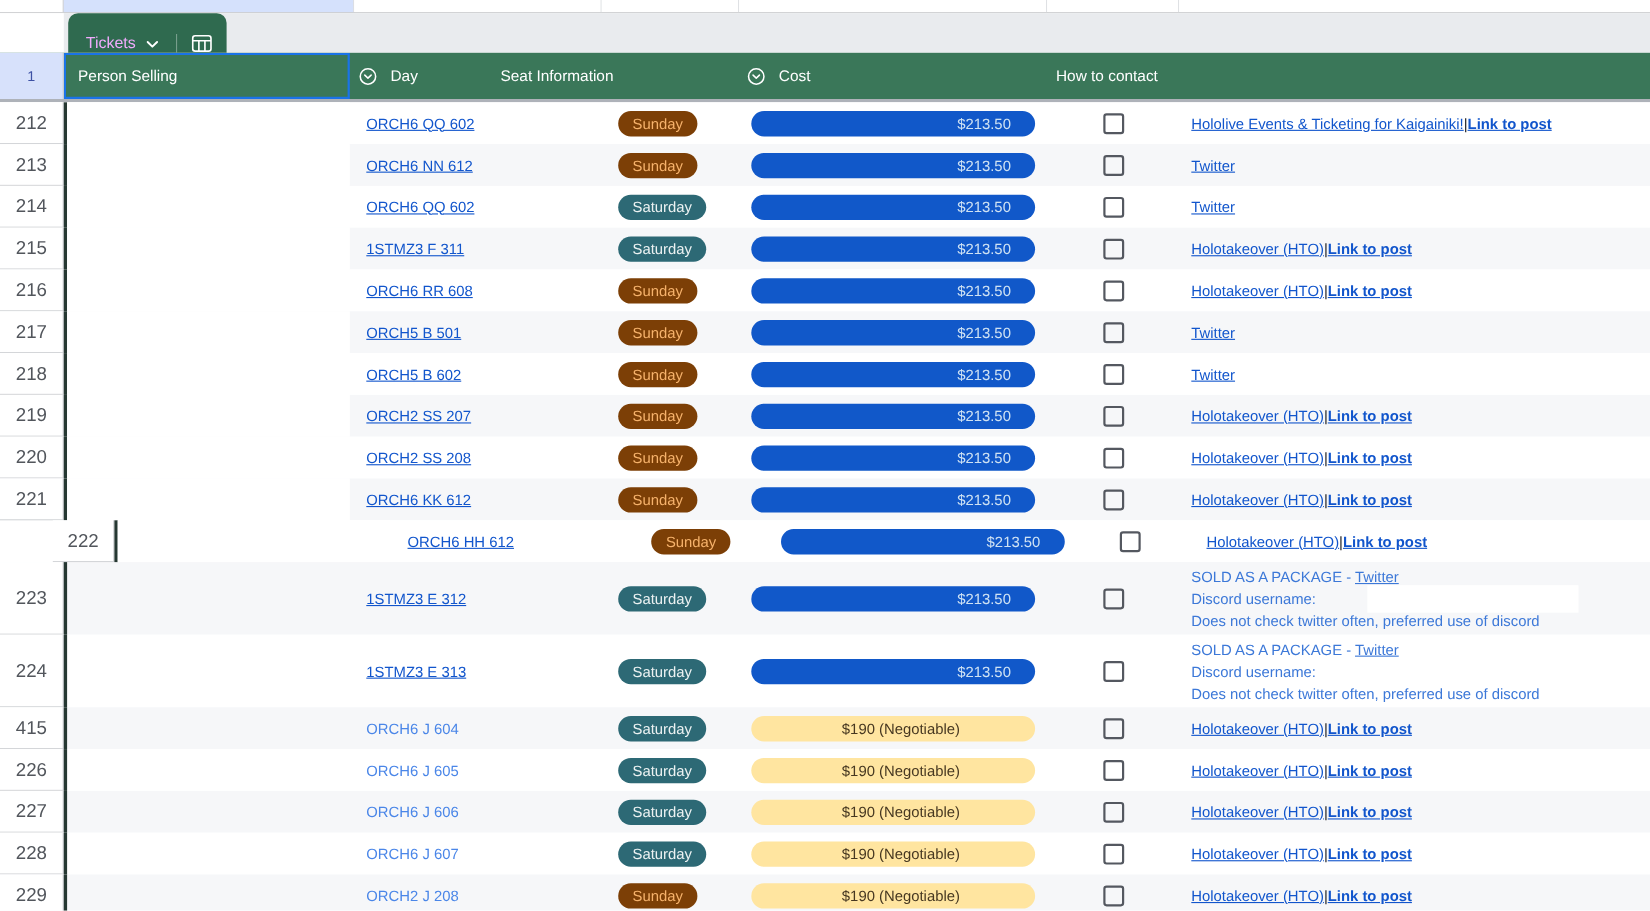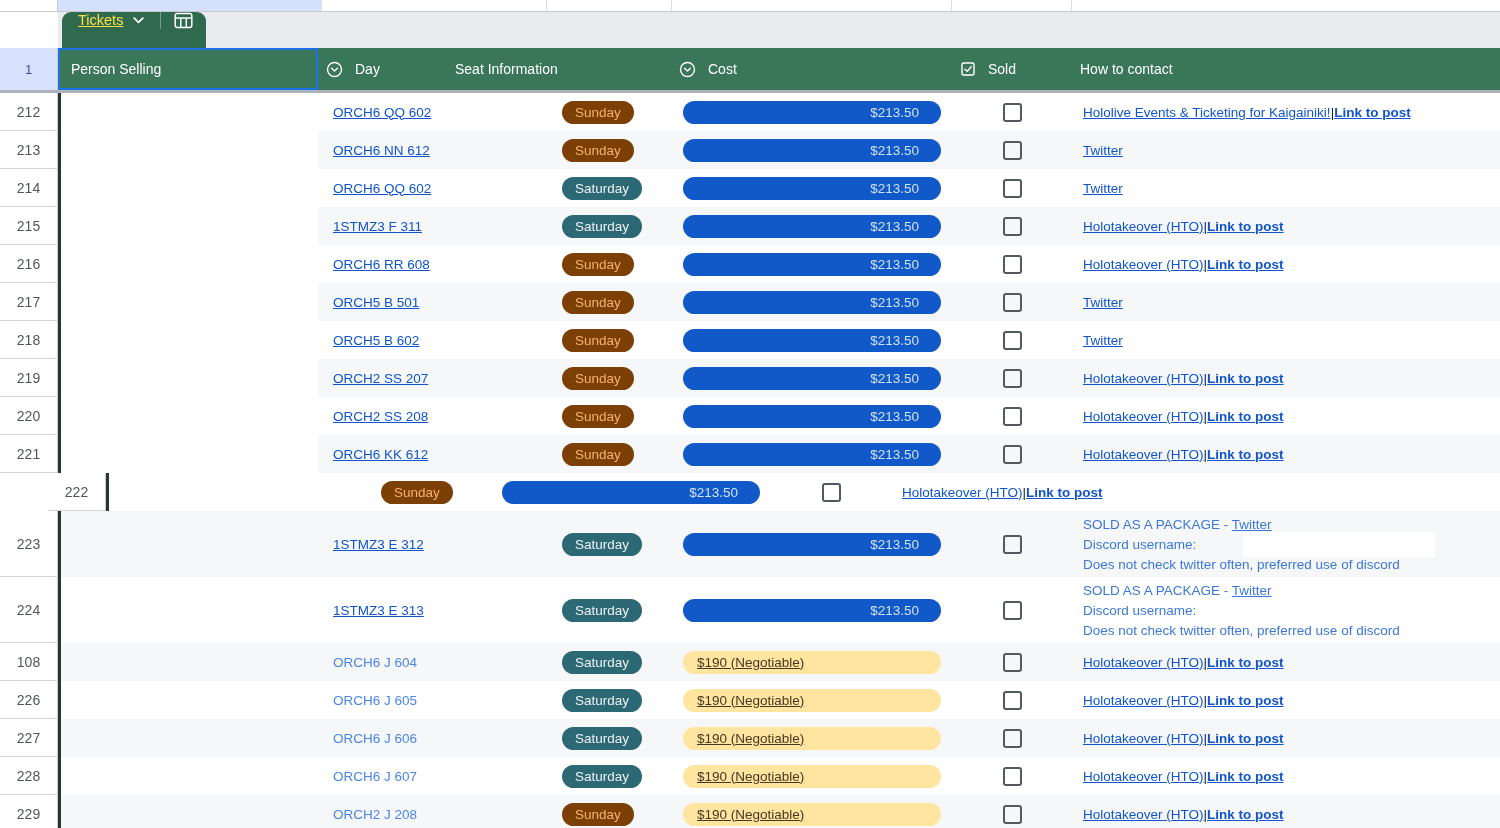--- a/index.html
+++ b/index.html
@@ -10,22 +10,22 @@
   
   .top-strip{ display:flex; height:12px; border-bottom:1px solid #c8cacd; }
   .top-strip .gutter{ width:58px; border-right:1px solid #c8cacd; background:#fff; }
   .strip-cell{ border-right:1px solid #dcdee1; background:#fff; height:100%; }
   .strip-cell.sel{ background:var(--strip-blue); }
 
   
   .tab-band{ display:flex; height:36px; }
   .tab-band .gutter{ width:58px; background:#fff; }
   .tab-band .band-fill{ flex:1; background:#e9ebee; position:relative; }
-  .table-chip{ position:absolute; left:4px; top:0; height:36px; display:flex; align-items:flex-start;
-               background:var(--chip-green); border-radius:9px 9px 0 0; color:#fde047; overflow:hidden;text-decoration:underline; }
+  .table-chip{ position:absolute; left:4px; top:0; height:36px; display:flex; align-items:flex-end;
+               background:var(--chip-green); border-radius:9px 9px 0 0; color:#f0abfc; overflow:hidden; }
   .chip-main{ display:flex; align-items:center; gap:10px; padding:0 16px 0 16px; font-size:14.5px; font-weight:500; }
   .chip-icon-btn{ display:flex; align-items:center; justify-content:center; width:46px;
                   border-left:1px solid rgba(255,255,255,.35); }
 
   
   .thead{ display:flex; height:42px; background:var(--header-green); color:#fff; position:relative; }
   .thead .gutter{ width:58px; background:#d7e1fb; color:#3d51a4; font-size:13px; font-weight:500;
                   display:flex; align-items:center; justify-content:center; border-right:1px solid #c8cacd; }
   .th{ display:flex; align-items:center; font-size:14px; font-weight:500; gap:12px;border-radius:15px; }
   .sel-border{ position:absolute; left:58px; top:0; width:260px; height:42px;
@@ -33,39 +33,39 @@
   .header-divider{ height:3px; background:#aeb2b9; }
 
   
   .w-person{ width:257px; } .w-seat{ width:229px; } .w-day{ width:125px; }
   .w-cost{ width:280px; } .w-sold{ width:120px; } .w-contact{ width:428px; }
 
   
   .row{ display:flex; background:#fff; }
   .row.band{ background:var(--band-gray); }
   .row .gutter{ width:58px; background:#fff; border-right:1px solid #c8cacd; border-bottom:1px solid #d4d6d9;
-                color:#52565c; font-size:14px; display:flex; align-items:center; justify-content:center; }
+                color:#52565c; font-size:17px; display:flex; align-items:center; justify-content:center; }
   .tbl-border{ width:3px; background:var(--table-border); }
   .cell{ display:flex; align-items:center; }
   .cell.person.person-white{ background:#fff; }
   .cell.seat{ padding-left:15px; font-size:13.5px; }
   .cell.seat a{ color:var(--link-blue); }
   .cell.seat .plain{ color:var(--seat-plain-blue); text-decoration:none; }
   .cell.day{ padding-left:15px; }
   .cell.cost{ padding-left:11px; }
   .cell.sold{ justify-content:center; }
   .cell.contact{ padding-left:11px; font-size:13.5px; position:relative; }
 
   .pill{ border-radius:12px; font-size:13.5px; line-height:23px; height:23px; white-space:nowrap; }
   .day-pill{ padding:0 13px;text-align:center; }
   .day-pill.sunday{ background:var(--sunday-bg); color:var(--sunday-text); }
   .day-pill.saturday{ background:var(--saturday-bg); color:var(--saturday-text); }
   .cost-pill{ width:258px; }
   .cost-pill.blue{ background:var(--cost-blue-bg); color:var(--cost-blue-text); text-align:right; padding-right:22px; }
-  .cost-pill.yellow{ background:var(--cost-yellow-bg); color:var(--cost-yellow-text); text-align:left; padding-left:14px;text-decoration:underline; }
+  .cost-pill.yellow{ background:var(--cost-yellow-bg); color:var(--cost-yellow-text); text-align:center; padding-left:14px; }
 
   .checkbox{ width:19px; height:19px; border:2px solid #545860; border-radius:3px; }
 
   a{ color:var(--link-blue); text-decoration:underline; cursor:pointer; }
   a.bold{ font-weight:700; }
   .sep{ color:#202124; }
   .contact-package{ display:block; width:100%; line-height:20px; padding-top:2px;
                     color:var(--package-blue); font-size:13.5px; }
   .contact-package a{ color:var(--package-blue); }
   .redaction{ position:absolute; left:171px; top:21px; width:192px; height:25px; background:#fff; }
@@ -122,27 +122,20 @@
     <div class="th w-seat" style="padding-left:15px">
       <span>Seat Information</span>
     </div>
     <div class="th w-cost" style="padding-left:10px">
       <svg width="17" height="17" viewBox="0 0 17 17">
         <circle cx="8.5" cy="8.5" r="7" stroke="#fff" stroke-width="1.4" fill="none"></circle>
         <path d="M5.6 7.3 L8.5 10 L11.4 7.3" stroke="#fff" stroke-width="1.4" fill="none" stroke-linecap="round" stroke-linejoin="round"></path>
       </svg>
       <span>Cost</span>
     </div>
-    <div class="th w-sold" style="padding-left:11px">
-      <svg width="16" height="16" viewBox="0 0 16 16">
-        <rect x="2" y="2" width="12" height="12" rx="1.6" stroke="#fff" stroke-width="1.4" fill="none"></rect>
-        <path d="M5 8.2 L7.2 10.3 L11.2 5.8" stroke="#fff" stroke-width="1.4" fill="none" stroke-linecap="round" stroke-linejoin="round"></path>
-      </svg>
-      <span>Sold</span>
-    </div>
     <div class="th w-contact" style="padding-left:11px">
       <span>How to contact</span>
     </div>
     <div class="sel-border"></div>
   </div>
   <div class="header-divider"></div>
 
   <div id="rows">
       <div class="row" style="height: 38px;">
         <div class="gutter">212</div>
@@ -353,20 +346,23 @@
         <div class="cell contact w-contact">
           <a>Holotakeover (HTO)</a>
           <span class="sep"> | </span>
           <a class="bold">Link to post</a>
         </div>
       </div>
       <div class="row" style="height: 38px; margin-left: 48px;">
         <div class="gutter">222</div>
         <div class="tbl-border"></div>
         <div class="cell person w-person person-white"></div>
+        <div class="cell seat w-seat">
+          <a>ORCH6 HH 612</a>
+        </div>
         <div class="cell day w-day">
           <span class="pill day-pill sunday">Sunday</span>
         </div>
         <div class="cell cost w-cost">
           <span class="pill cost-pill blue">$213.50</span>
         </div>
         <div class="cell sold w-sold">
           <div class="checkbox"></div>
         </div>
         <div class="cell contact w-contact">
@@ -418,21 +414,21 @@
         </div>
         <div class="cell contact w-contact">
           <div class="contact-package">
             <div><span>SOLD AS A PACKAGE - </span><a>Twitter</a></div>
             <div>Discord username:</div>
             <div>Does not check twitter often, preferred use of discord</div>
           </div>
         </div>
       </div>
       <div class="row band" style="height: 38px;">
-        <div class="gutter">108</div>
+        <div class="gutter">415</div>
         <div class="tbl-border"></div>
         <div class="cell person w-person"></div>
         <div class="cell seat w-seat">
           <span class="plain">ORCH6 J 604</span>
         </div>
         <div class="cell day w-day">
           <span class="pill day-pill saturday">Saturday</span>
         </div>
         <div class="cell cost w-cost">
           <span class="pill cost-pill yellow">$190 (Negotiable)</span>

